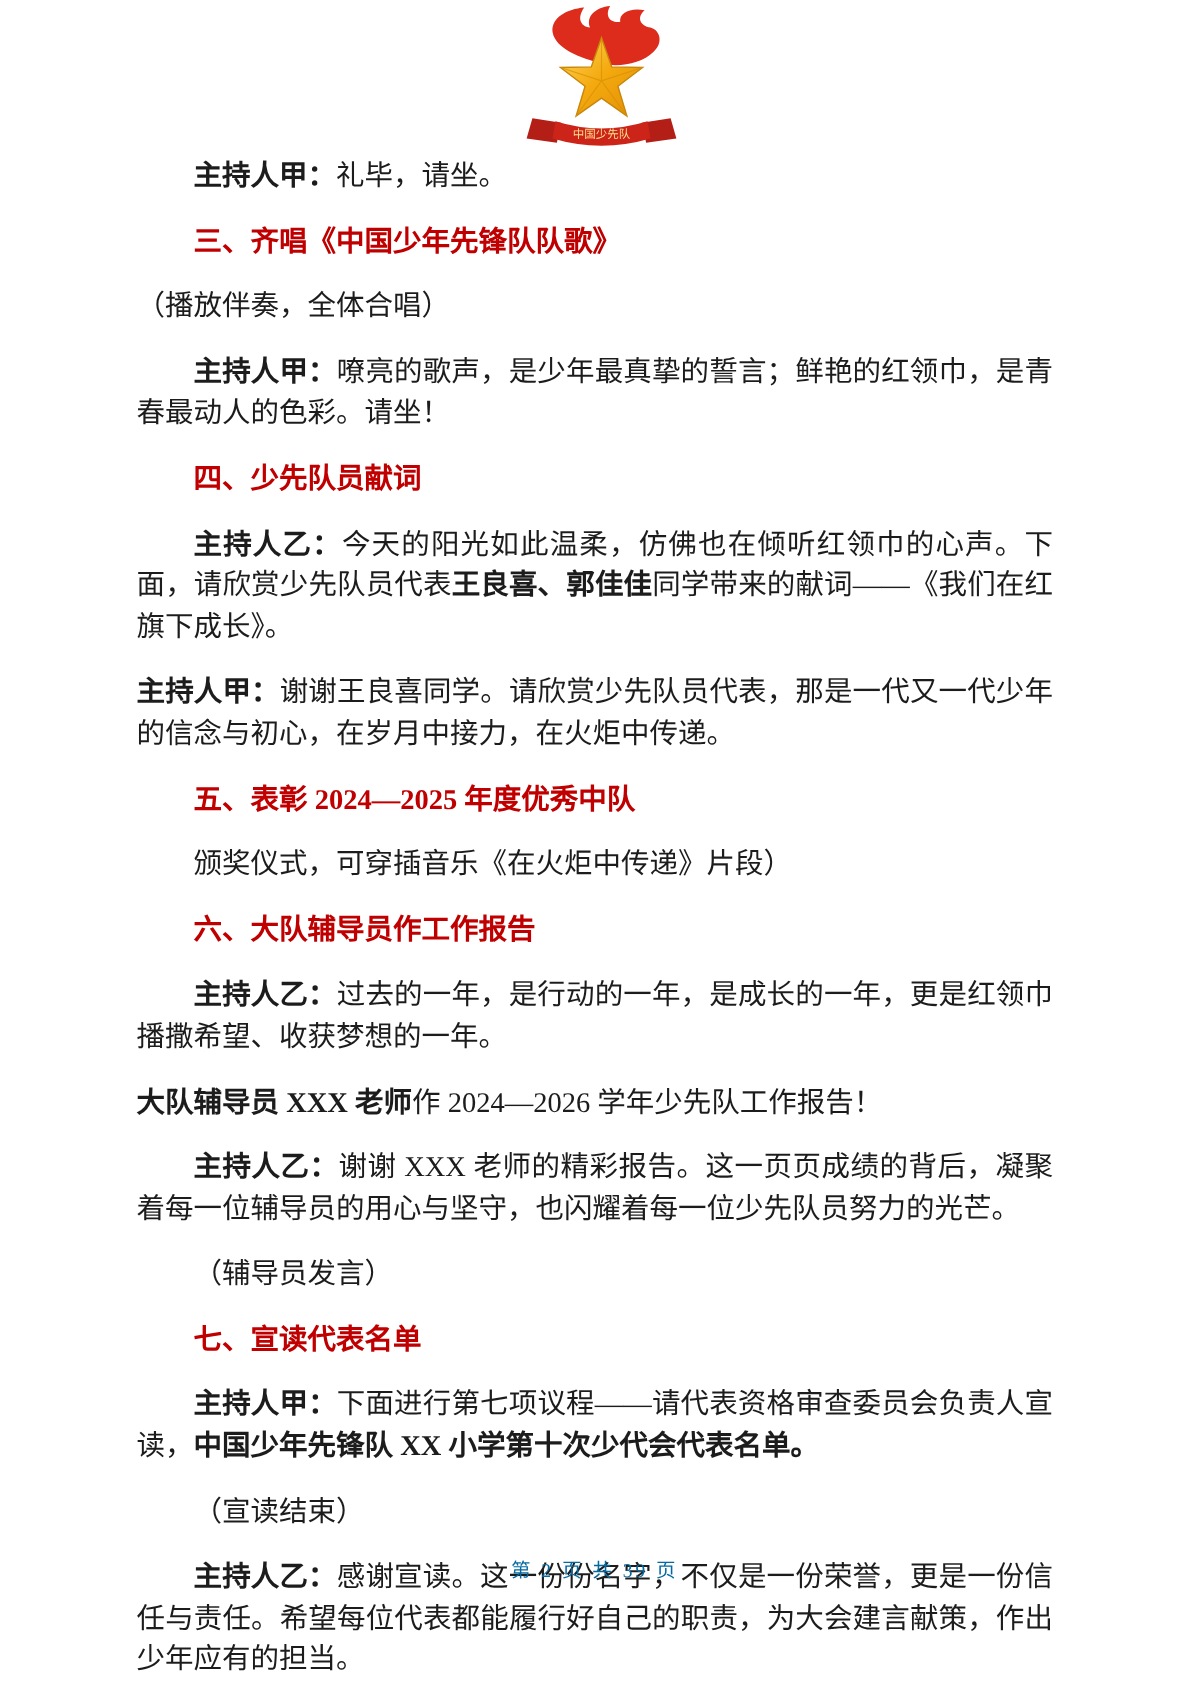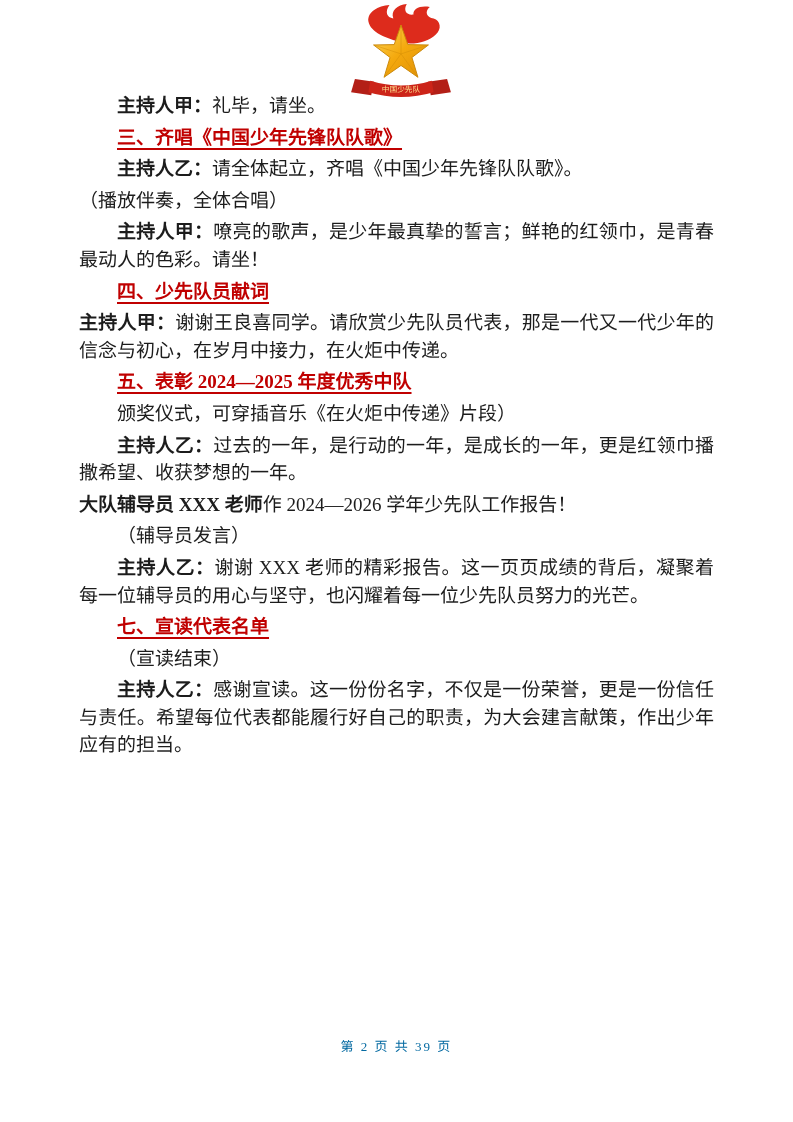--- a/index.html
+++ b/index.html
@@ -18,29 +18,28 @@
     width:124px; height:96px;
   }
   .content {
     position:absolute;
     left:75px; top:88px;
     width:643px;
     font-size:19px;
     line-height:27.6px;
     text-align:justify;
   }
-  .content p { margin:4px; padding:0; }
+  .content p { margin:16px; padding:0; }
   .content p.indent { text-indent:2em; }
   .heading {
     color:#c00000;
     font-weight:700;
     text-indent:2em;
   }
   .heading .hd-text {
-    text-decoration:underline;
     text-decoration-color:#c00000;
     text-decoration-thickness:1.5px;
     text-underline-offset:4px;
   }
   .bold { font-weight:700; }
   .footer {
     position:absolute;
     top:1036px; left:0;
     width:100%;
     text-align:center;
@@ -73,32 +72,34 @@
       <path d="M 14 78 L 34 81 L 31 95 L 10 92 Z" fill="#b31f17"></path>
       <path d="M 110 78 L 90 81 L 93 95 L 114 92 Z" fill="#b31f17"></path>
       <path d="M 30 80 Q 62 90 94 80 L 96 92 Q 62 102 28 92 Z" fill="#cc2419"></path>
       <text x="62" y="92" text-anchor="middle" font-size="8" fill="#ffdf8e">中国少先队</text>
     </g>
   </svg>
 
   <div class="content">
       <p class="para indent"><span class="bold">主持人甲：</span><span>礼毕，请坐。</span></p>
       <p class="heading"><span class="hd-text">三、齐唱《中国少年先锋队队歌》</span></p>
-      <p class="para indent"><span class="bold">主持人乙：</span><span>请全体起立，齐唱《中国少年先锋队队歌》。</span></p>
       <p class="para"><span>（播放伴奏，全体合唱）</span></p>
       <p class="para indent"><span class="bold">主持人甲：</span><span>嘹亮的歌声，是少年最真挚的誓言；鲜艳的红领巾，是青春最动人的色彩。请坐！</span></p>
       <p class="heading"><span class="hd-text">四、少先队员献词</span></p>
+      <p class="para indent"><span class="bold">主持人乙：</span><span>今天的阳光如此温柔，仿佛也在倾听红领巾的心声。下面，请欣赏少先队员代表</span><span class="bold">王良喜、郭佳佳</span><span>同学带来的献词——《我们在红旗下成长》。</span></p>
       <p class="para"><span class="bold">主持人甲：</span><span>谢谢王良喜同学。请欣赏少先队员代表，那是一代又一代少年的信念与初心，在岁月中接力，在火炬中传递。</span></p>
       <p class="heading"><span class="hd-text">五、表彰 2024—2025 年度优秀中队</span></p>
       <p class="para indent"><span>颁奖仪式，可穿插音乐《在火炬中传递》片段）</span></p>
+      <p class="heading"><span class="hd-text">六、大队辅导员作工作报告</span></p>
       <p class="para indent"><span class="bold">主持人乙：</span><span>过去的一年，是行动的一年，是成长的一年，更是红领巾播撒希望、收获梦想的一年。</span></p>
       <p class="para"><span class="bold">大队辅导员 XXX 老师</span><span>作 2024—2026 学年少先队工作报告！</span></p>
+      <p class="para indent"><span class="bold">主持人乙：</span><span>谢谢 XXX 老师的精彩报告。这一页页成绩的背后，凝聚着每一位辅导员的用心与坚守，也闪耀着每一位少先队员努力的光芒。</span></p>
       <p class="para indent"><span>（辅导员发言）</span></p>
-      <p class="para indent"><span class="bold">主持人乙：</span><span>谢谢 XXX 老师的精彩报告。这一页页成绩的背后，凝聚着每一位辅导员的用心与坚守，也闪耀着每一位少先队员努力的光芒。</span></p>
       <p class="heading"><span class="hd-text">七、宣读代表名单</span></p>
+      <p class="para indent"><span class="bold">主持人甲：</span><span>下面进行第七项议程——请代表资格审查委员会负责人宣读，</span><span class="bold">中国少年先锋队 XX 小学第十次少代会代表名单。</span></p>
       <p class="para indent"><span>（宣读结束）</span></p>
       <p class="para indent"><span class="bold">主持人乙：</span><span>感谢宣读。这一份份名字，不仅是一份荣誉，更是一份信任与责任。希望每位代表都能履行好自己的职责，为大会建言献策，作出少年应有的担当。</span></p>
     </div>
 
   <div class="footer">
     <span>第 2 页 共 39 页</span>
   </div>
 
 </div>
 

